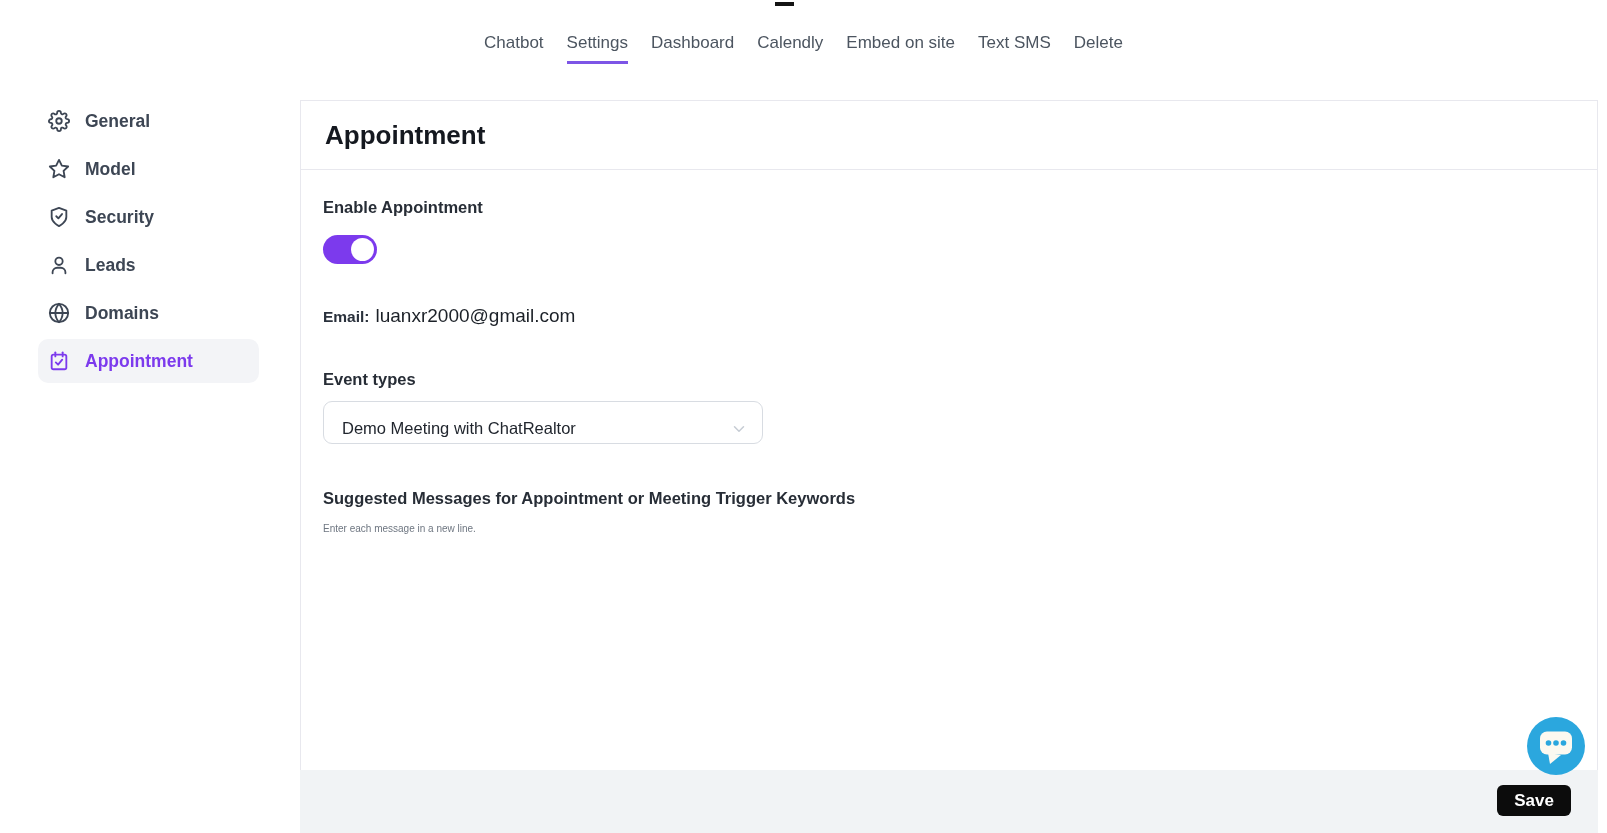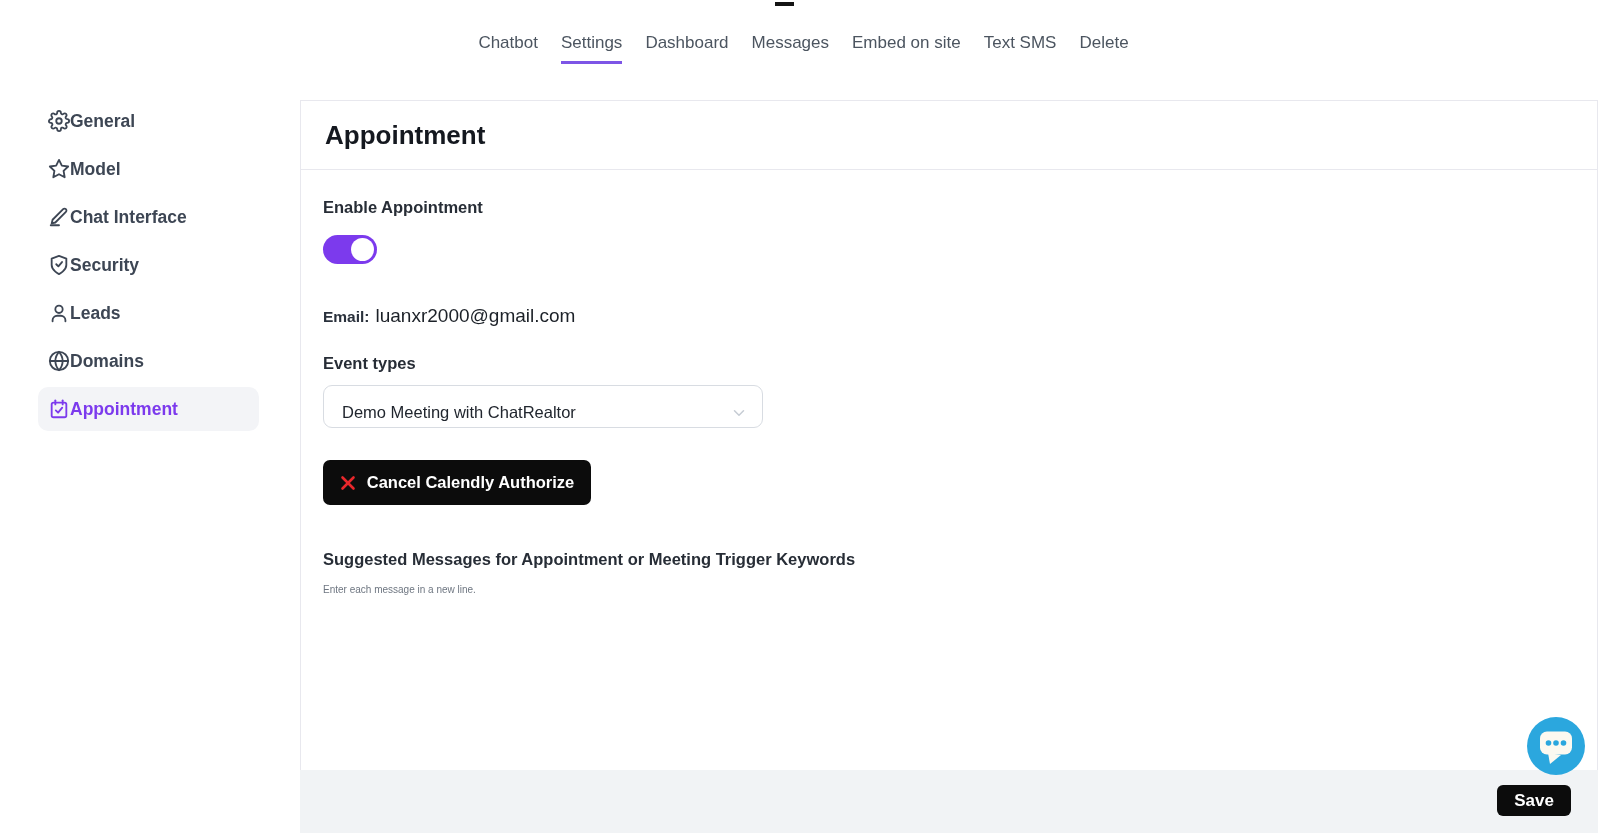--- a/index.html
+++ b/index.html
@@ -12,21 +12,21 @@
   
   .top-dash { position:absolute; left:775px; top:2px; width:19px; height:4px; background:#141414; }
 
   
   .nav { position:absolute; top:33px; left:0; width:100%; display:flex; justify-content:center; gap:23px; font-size:17px; color:#4c5560; }
   .nav-tab { padding-bottom:8px; cursor:pointer; border-bottom:3px solid transparent; }
   .nav-tab.active { border-bottom-color:#7d55e6; }
 
   
   .sidebar { position:absolute; left:38px; top:99px; width:221px; }
-  .side-item { display:flex; align-items:center; height:44px; padding:0 10px;
+  .side-item { display:flex; align-items:center; gap:15px; height:44px; padding:0 10px;
     border-radius:10px; color:#3d4654; font-weight:700; font-size:17.5px; margin-bottom:4px; cursor:pointer; }
   .side-item .icn { width:22px; height:22px; flex:0 0 22px; display:flex; align-items:center; }
   .side-item svg { width:22px; height:22px; stroke:currentColor; fill:none; stroke-width:2; stroke-linecap:round; stroke-linejoin:round; }
   .side-item.active { background:#f3f4f7; color:#7c3aed; }
 
   
   .card { position:absolute; left:300px; top:100px; width:1298px; height:733px;
     background:#fff; border:1px solid #e8e8ee; border-bottom:none; }
   .card-header { height:69px; border-bottom:1px solid #e8e8ee; display:flex; align-items:center; padding:0 24px; }
   .card-title { font-size:26px; font-weight:700; color:#14181f; }
@@ -34,21 +34,21 @@
 
   .field-label { font-size:16.5px; font-weight:600; color:#272d36; line-height:19px; }
 
   .toggle { margin-top:18px; width:54px; height:29px; border-radius:15px; background:#7c3aed; position:relative; cursor:pointer; }
   .toggle .knob { position:absolute; right:3px; top:3px; width:23px; height:23px; background:#fff; border-radius:50%; }
 
   .email-row { margin-top:41px; display:flex; align-items:baseline; gap:6px; }
   .email-label { font-size:15.5px; font-weight:600; color:#2a313c; }
   .email-value { font-size:19px; color:#1c2128; }
 
-  .event-label { margin-top:27px; }
+  .event-label { margin-top:43px; }
   .selectbox { margin-top:12px; width:440px; height:43px; border:1px solid #d8dce2; border-radius:9px;
     display:flex; align-items:center; justify-content:space-between; padding:12px 14px 0 18px;
     font-size:16.5px; color:#21262e; background:#fff; cursor:pointer; }
   .selectbox svg { width:18px; height:18px; stroke:#c6ccd4; fill:none; stroke-width:2; stroke-linecap:round; stroke-linejoin:round; }
 
   .cancel-btn { margin-top:32px; width:268px; height:45px; background:#0c0c0c; border:none; border-radius:7px;
     color:#fff; display:flex; align-items:center; justify-content:center; gap:11px;
     font-size:16.5px; font-weight:700; font-family:inherit; cursor:pointer; }
   .cancel-btn svg { width:16px; height:16px; stroke:#e8272b; stroke-width:2.6; stroke-linecap:round; }
 
@@ -70,21 +70,21 @@
 <body>
 
 <div id="app">
 
   <div class="top-dash"></div>
 
   <nav class="nav">
     <div class="nav-tab">Chatbot</div>
     <div class="nav-tab active">Settings</div>
     <div class="nav-tab">Dashboard</div>
-    <div class="nav-tab">Messages</div>
+    <div class="nav-tab">Calendly</div>
     <div class="nav-tab">Embed on site</div>
     <div class="nav-tab">Text SMS</div>
     <div class="nav-tab">Delete</div>
   </nav>
 
   <aside class="sidebar">
 
     <div class="side-item">
       <span class="icn">
         <svg viewBox="0 0 24 24">
@@ -97,29 +97,20 @@
 
     <div class="side-item">
       <span class="icn">
         <svg viewBox="0 0 24 24">
             <polygon points="12 2 15.09 8.26 22 9.27 17 14.14 18.18 21.02 12 17.77 5.82 21.02 7 14.14 2 9.27 8.91 8.26 12 2"></polygon>
           </svg>
       </span>
       <span>Model</span>
     </div>
 
-    <div class="side-item">
-      <span class="icn">
-        <svg viewBox="0 0 24 24">
-            <path d="M3 21h9"></path>
-            <path d="M16.5 3.5a2.121 2.121 0 0 1 3 3L8 18l-4 1 1-4L16.5 3.5z"></path>
-          </svg>
-      </span>
-      <span>Chat Interface</span>
-    </div>
 
     <div class="side-item">
       <span class="icn">
         <svg viewBox="0 0 24 24">
             <path d="M12 22s8-4 8-10V5l-8-3-8 3v7c0 6 8 10 8 10z"></path>
             <polyline points="9 11.2 11.3 13.5 15.3 8.8"></polyline>
           </svg>
       </span>
       <span>Security</span>
     </div>
@@ -180,29 +171,20 @@
       <div class="field-label event-label">Event types</div>
       <div class="selectbox">
         <span>Demo Meeting with ChatRealtor</span>
         <span style="display:flex;">
           <svg viewBox="0 0 24 24">
               <polyline points="6 9 12 15 18 9"></polyline>
             </svg>
         </span>
       </div>
 
-      <button class="cancel-btn">
-        <span style="display:flex;">
-          <svg viewBox="0 0 16 16" fill="none">
-              <line x1="2.5" y1="2.5" x2="13.5" y2="13.5"></line>
-              <line x1="13.5" y1="2.5" x2="2.5" y2="13.5"></line>
-            </svg>
-        </span>
-        <span>Cancel Calendly Authorize</span>
-      </button>
 
       <div class="field-label suggested-label">Suggested Messages for Appointment or Meeting Trigger Keywords</div>
       <div class="hint">Enter each message in a new line.</div>
 
     </div>
   </main>
 
   <div class="footer">
     <button class="save-btn">Save</button>
   </div>

